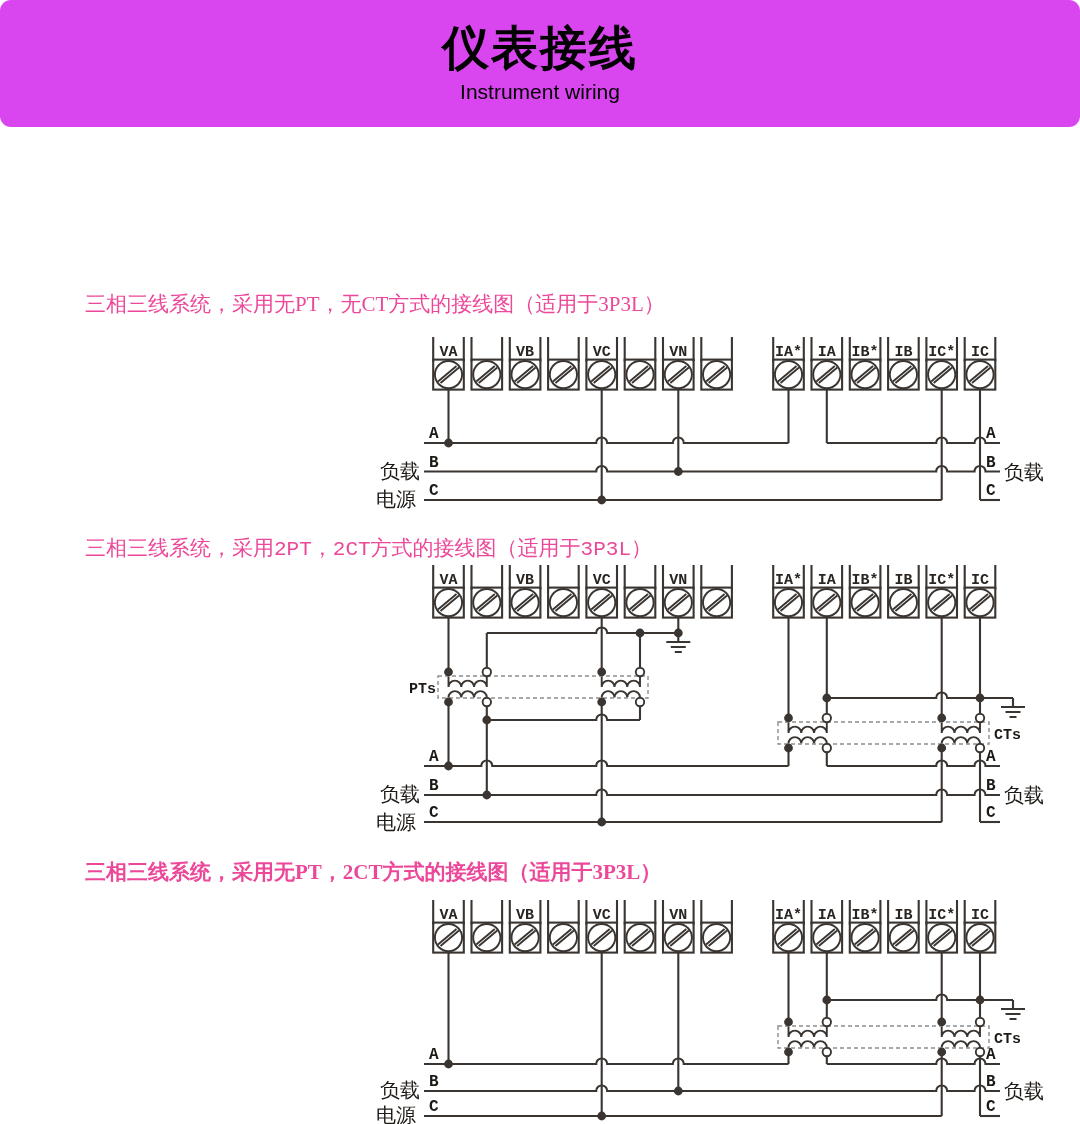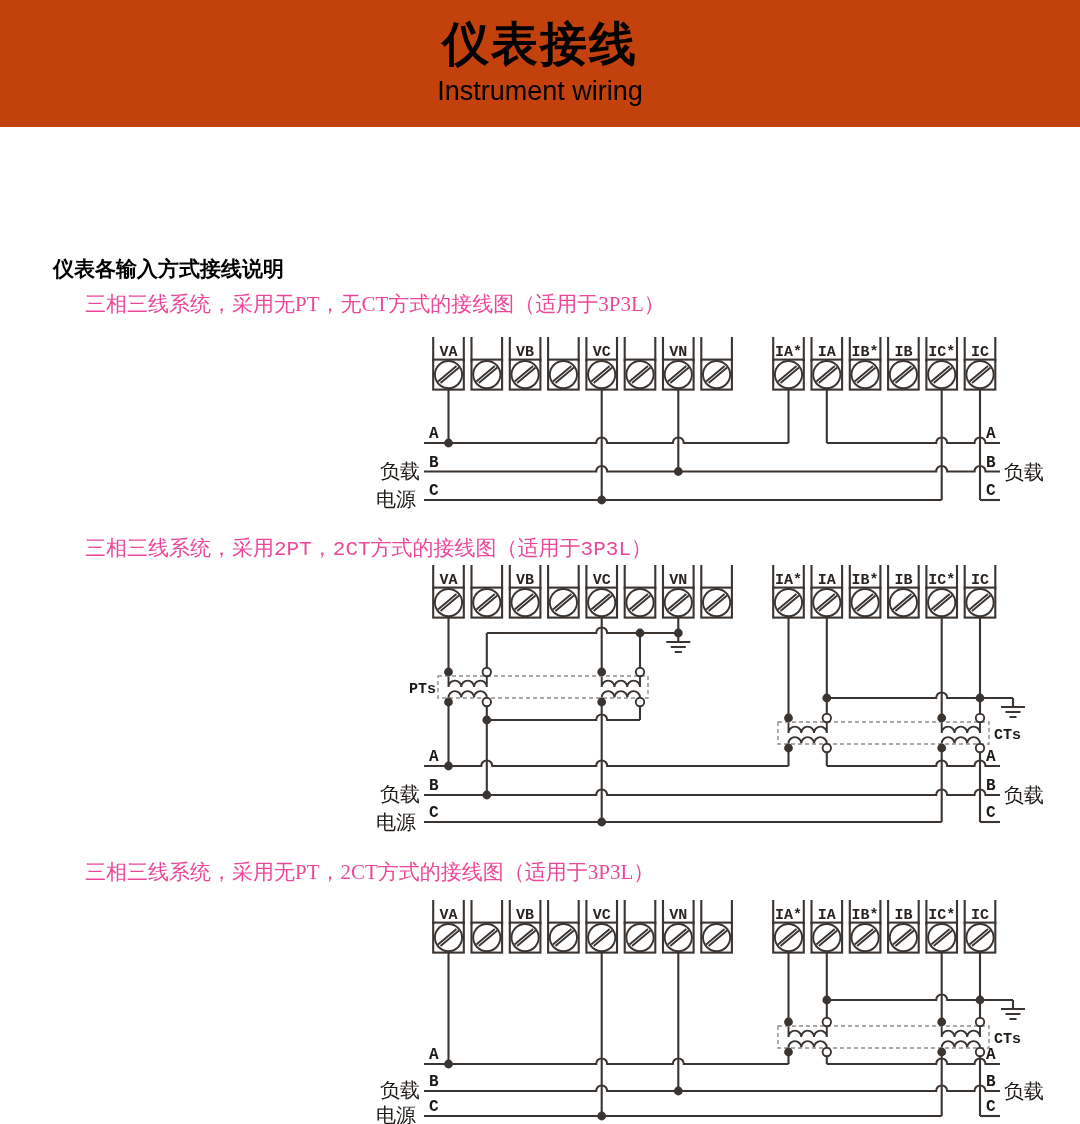--- a/index.html
+++ b/index.html
@@ -2,42 +2,41 @@
 <html><head>
 <meta charset="utf-8">
 <style>
   html,body{margin:0;padding:0;background:#fff;}
   .page{position:relative;width:1080px;height:1124px;background:#ffffff;overflow:hidden;
         font-family:"Liberation Sans", sans-serif;}
   header{position:absolute;left:0;top:0;width:1080px;height:127px;
          display:flex;flex-direction:column;align-items:center;justify-content:center;}
   .title{font-size:47px;font-weight:bold;color:#000;letter-spacing:2px;line-height:1;
          font-family:"Liberation Sans", sans-serif;}
-  .subtitle{font-size:27px;color:#000;margin-top:9px;font-family:"Liberation Sans", sans-serif;}
+  .subtitle{font-size:21px;color:#000;margin-top:9px;font-family:"Liberation Sans", sans-serif;}
   .heading{position:absolute;left:53px;top:255px;font-size:21px;font-weight:bold;color:#000;
            font-family:"Liberation Sans", sans-serif;}
   .caption{position:absolute;left:85px;font-size:21px;color:#ec4899;
            font-family:"Liberation Serif","DejaVu Serif", serif;}
-  #cap1{top:290px;} #cap2{top:534px;font-family:Liberation Mono, monospace;} #cap3{top:858px;}
+  #cap1{top:290px;} #cap2{top:534px;font-family:Liberation Mono, monospace;} #cap3{top:858px;font-weight:bold;}
   svg{position:absolute;left:0;top:0;}
   .w{stroke:#3b3531;stroke-width:2.1;fill:none;}
   .w2{stroke:#3b3531;stroke-width:1.9;fill:none;}
   .tlabel{font-family:"Liberation Mono","DejaVu Sans Mono", monospace;
           font-weight:bold;font-size:15px;fill:#2a2521;}
 </style>
 </head>
 <body>
 
 <div class="page">
-  <header id="hdr" style="background: #c2410c;">
+  <header id="hdr" style="background: #d946ef; border-radius: 11px;">
     <div class="title">仪表接线</div>
     <div class="subtitle">Instrument wiring</div>
   </header>
 
-  <div class="heading">仪表各输入方式接线说明</div>
 
   <div class="caption" id="cap1">三相三线系统，采用无PT，无CT方式的接线图（适用于3P3L）</div>
   <div class="caption" id="cap2">三相三线系统，采用2PT，2CT方式的接线图（适用于3P3L）</div>
   <div class="caption" id="cap3">三相三线系统，采用无PT，2CT方式的接线图（适用于3P3L）</div>
 
   <svg id="wiring" width="1080" height="1124" viewBox="0 0 1080 1124">
       <g>
         <path d="M 433.2 361.6 V 337 M 463.8 361.6 V 337" class="w"></path>
         <rect x="433.2" y="359.6" width="30.6" height="30" class="w"></rect>
         <circle cx="448.5" cy="374.6" r="13.6" class="w2"></circle>

